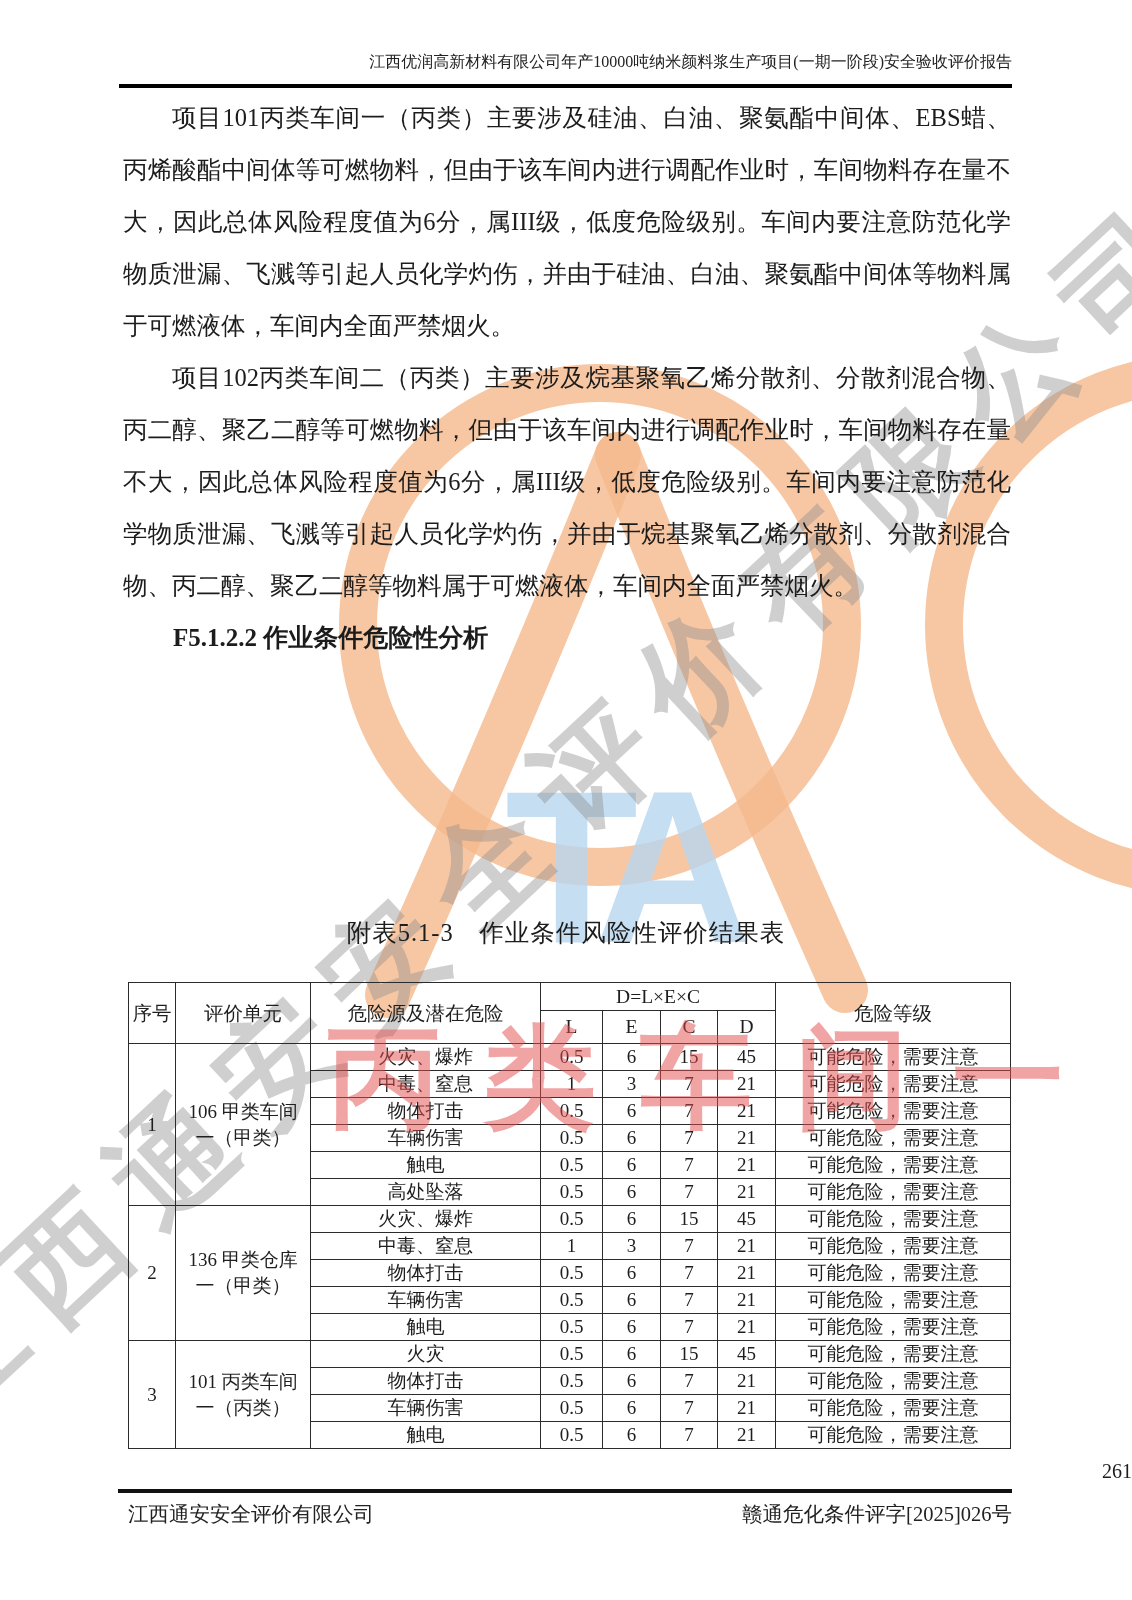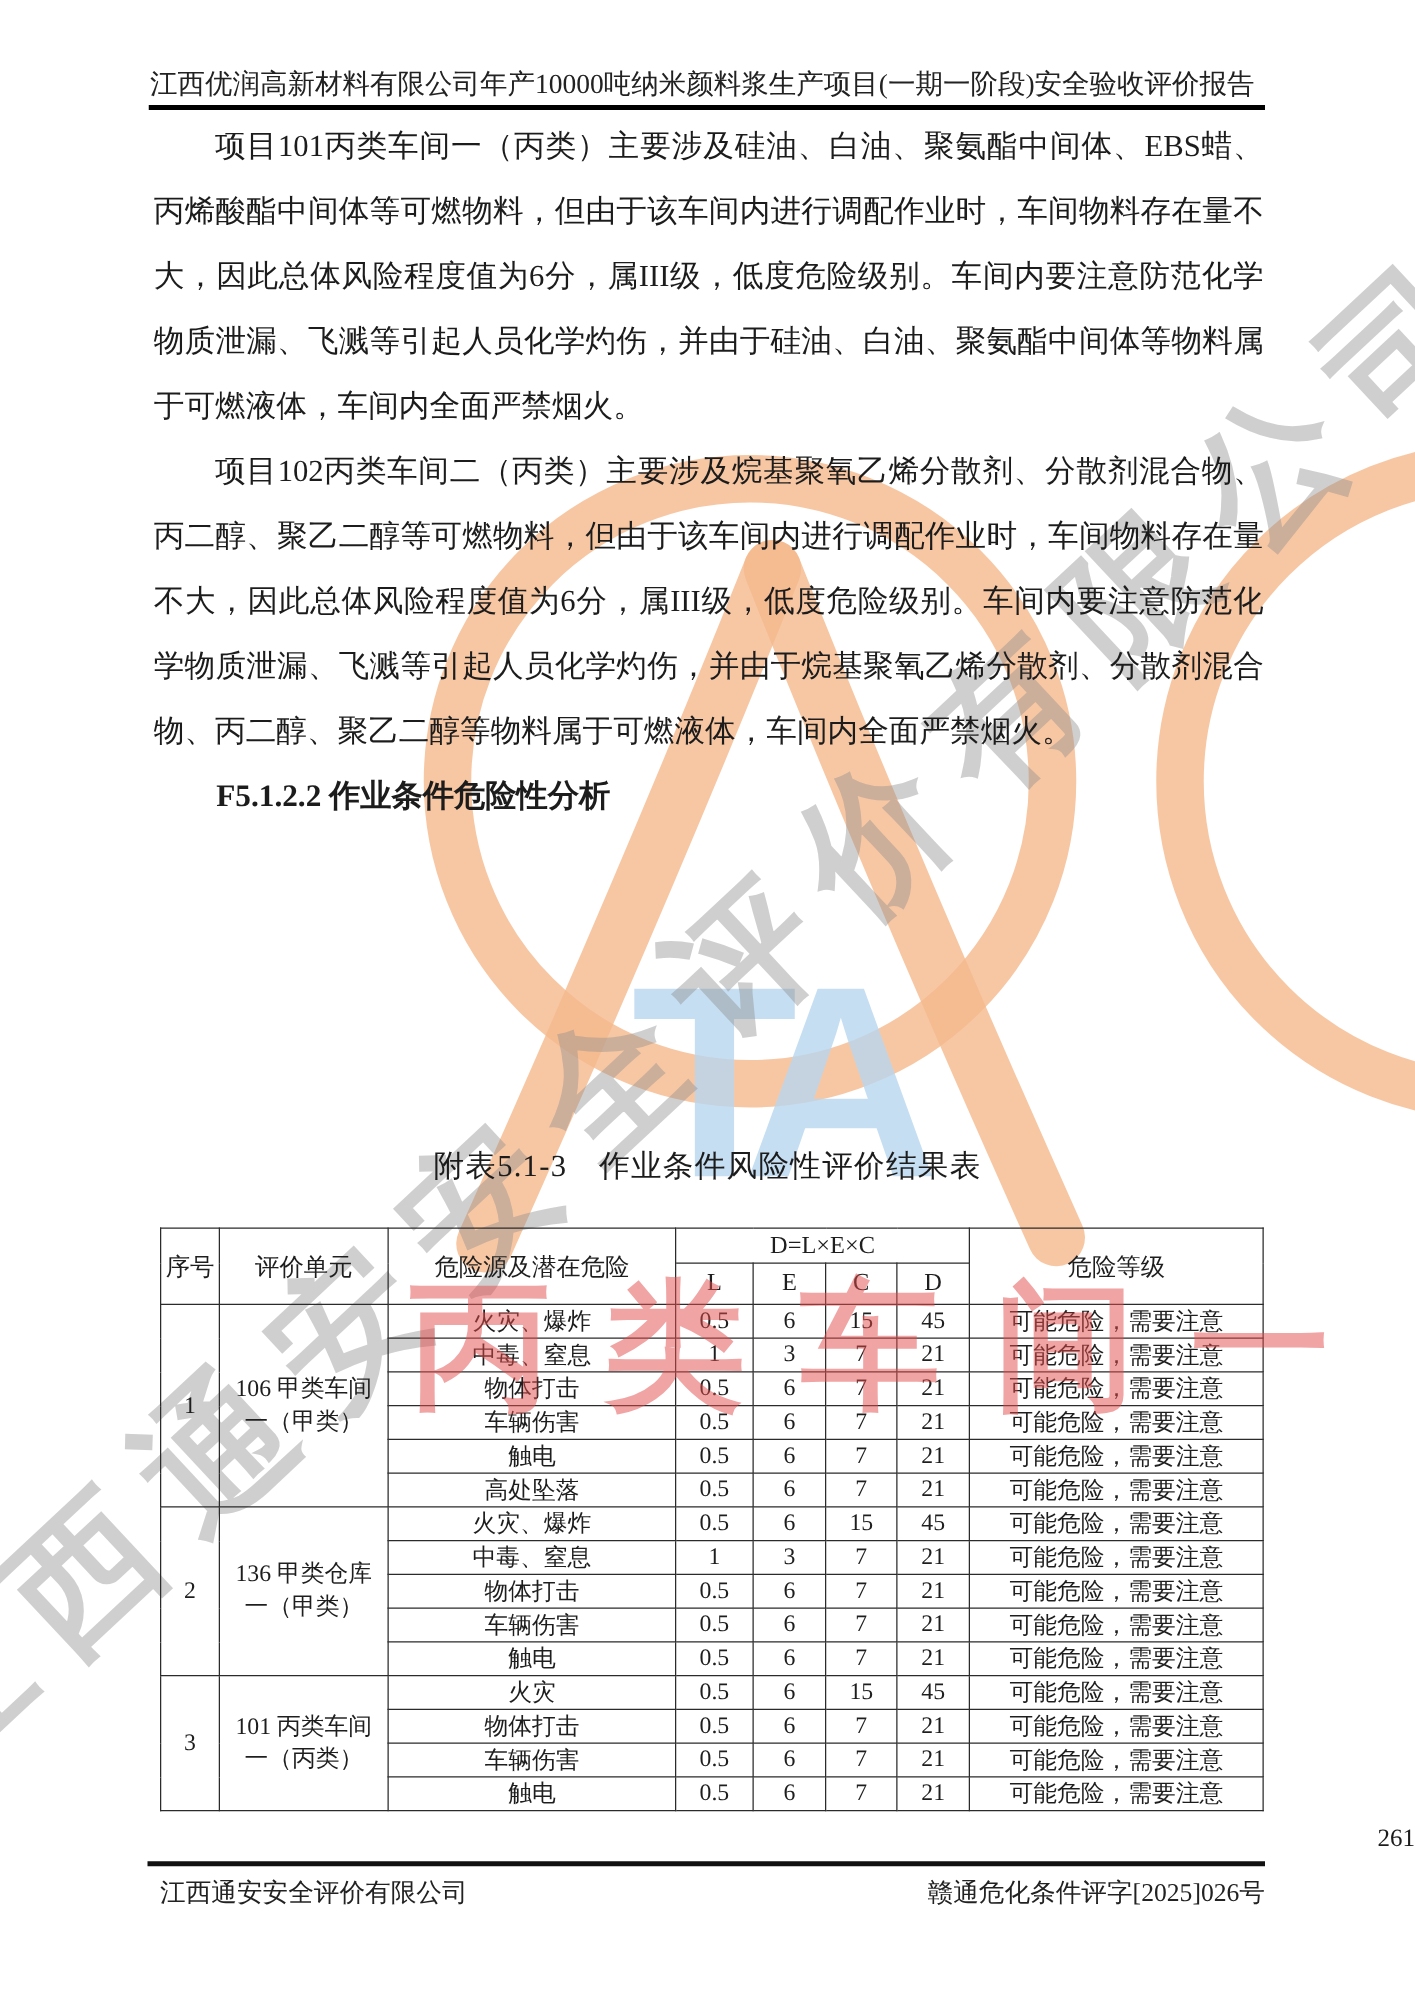--- a/index.html
+++ b/index.html
@@ -25,21 +25,21 @@
   }
   .wm-red {
     position:absolute; left:328px; top:1022px; z-index:8; pointer-events:none;
     white-space:nowrap; font-weight:bold; font-size:112px; letter-spacing:44px;
     color:#e34b4b; opacity:.5; line-height:1;
   }
   
   .content { position:absolute; left:0; top:0; width:100%; height:100%; z-index:5; }
   .header-title {
     position:absolute; top:52px; left:120px; width:892px;
-    text-align:left; font-size:22px; color:#222;
+    text-align:right; font-size:16px; color:#222;
   }
   .header-rule {
     position:absolute; top:84px; left:119px; width:893px; height:3.5px; background:#000;
   }
   .body-block {
     position:absolute; top:92px; left:123px; width:888px;
     font-size:24.5px; line-height:52px; text-align:justify;
   }
   .body-block p { margin:0; text-indent:2em; }
   .section-heading { margin:0; text-indent:2em; font-weight:bold; font-size:25px; }

